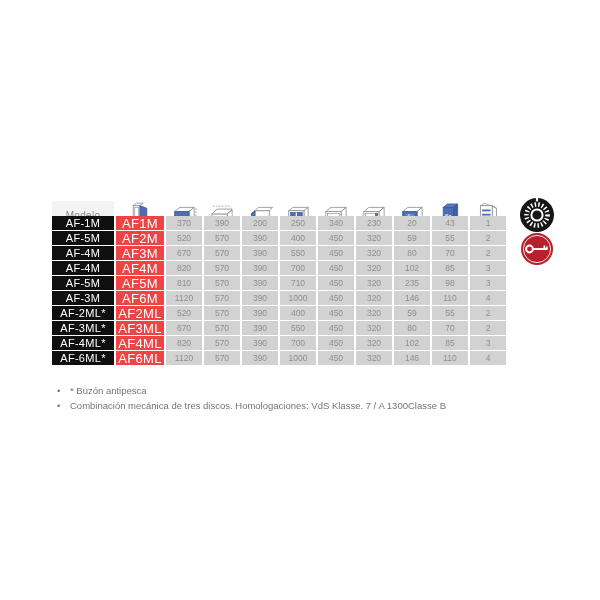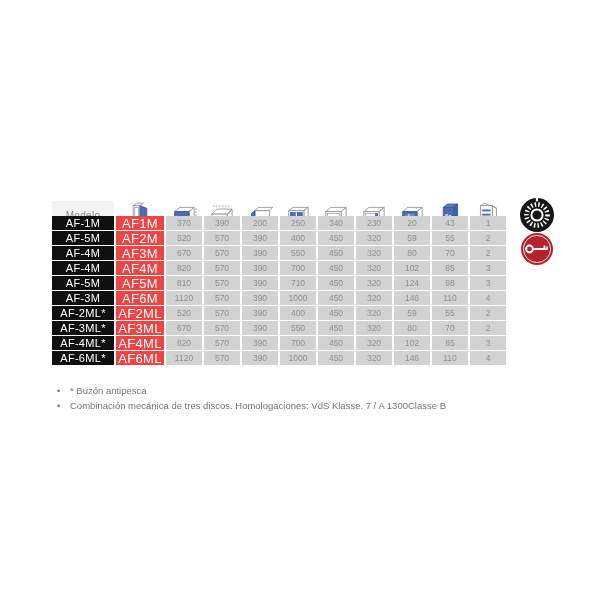--- a/index.html
+++ b/index.html
@@ -167,21 +167,21 @@
     <div class="cell value-cell">85</div>
     <div class="cell value-cell">3</div>
     <div class="cell model-cell">AF-5M</div>
     <div class="cell code-cell">AF5M</div>
     <div class="cell value-cell">810</div>
     <div class="cell value-cell">570</div>
     <div class="cell value-cell">390</div>
     <div class="cell value-cell">710</div>
     <div class="cell value-cell">450</div>
     <div class="cell value-cell">320</div>
-    <div class="cell value-cell">124</div>
+    <div class="cell value-cell">235</div>
     <div class="cell value-cell">98</div>
     <div class="cell value-cell">3</div>
     <div class="cell model-cell">AF-3M</div>
     <div class="cell code-cell">AF6M</div>
     <div class="cell value-cell">1120</div>
     <div class="cell value-cell">570</div>
     <div class="cell value-cell">390</div>
     <div class="cell value-cell">1000</div>
     <div class="cell value-cell">450</div>
     <div class="cell value-cell">320</div>

